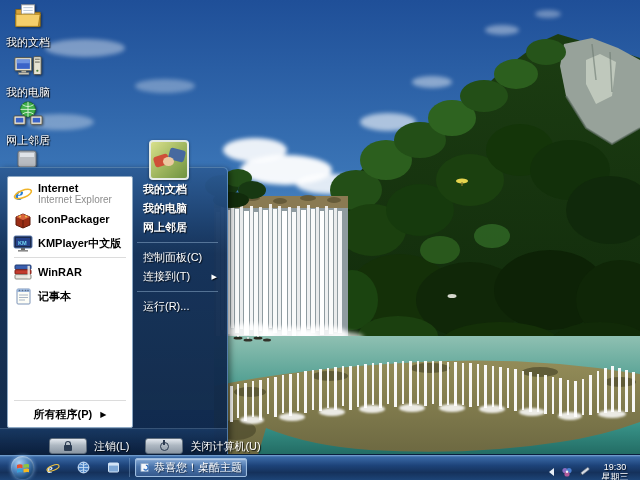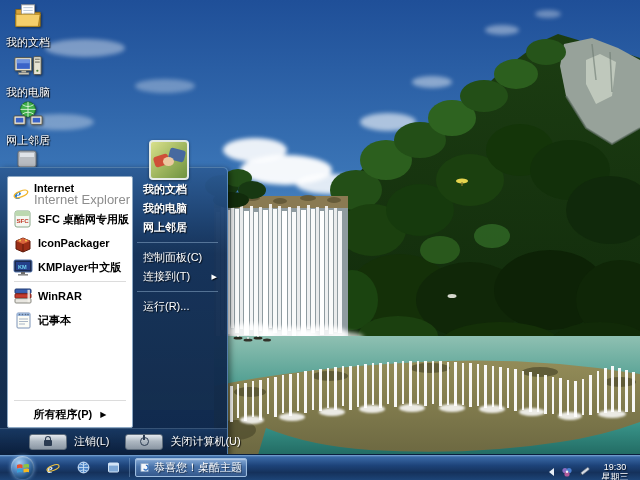--- a/index.html
+++ b/index.html
@@ -28,35 +28,35 @@
     border-radius:3px;transform:rotate(14deg);}
   .sm-userpic .h3{position:absolute;left:12px;top:15px;width:11px;height:9px;background:#ecc9a0;
     border-radius:50%;}
   .sm-left{position:absolute;left:7px;top:8px;width:126px;height:252px;background:#fff;
     border:1px solid #8ea9c4;border-radius:2px;display:flex;flex-direction:column;
     padding:3px 0 2px 0;box-sizing:border-box;}
   .smi{display:flex;align-items:center;gap:5px;padding:0 2px 0 5px;height:24px;flex:0 0 auto;}
   .smi.tall{height:27px;}
   .smi .txt{line-height:11px;}
   .smi .lab{font-size:11px;font-weight:bold;color:#000;white-space:nowrap;}
-  .smi .sub{font-size:13px;color:#8d8d8d;white-space:nowrap;text-align:right;}
+  .smi .sub{font-size:10px;color:#8d8d8d;white-space:nowrap;text-align:right;}
   .sm-sep{height:1px;background:#dcdcdc;margin:2px 6px;flex:0 0 auto;}
   .sm-spacer{flex:1 1 auto;}
   .sm-allprog{display:flex;align-items:center;justify-content:center;gap:8px;height:22px;flex:0 0 auto;}
   .sm-allprog .lab{font-size:11px;font-weight:bold;color:#000;}
   .sm-allprog .arr{font-size:8px;color:#000;}
   .sm-right{position:absolute;left:133px;top:10px;width:89px;height:250px;color:#fff;
     padding:2px 0 0 0;box-sizing:border-box;}
   .smr{position:relative;height:19px;line-height:19px;padding-left:10px;font-size:11px;
     text-shadow:1px 1px 1px rgba(0,0,0,.8);white-space:nowrap;}
   .smr.b{font-weight:bold;}
   .smr .subarr{position:absolute;right:5px;top:0;font-size:7px;}
   .smr-sep{height:1px;background:rgba(160,190,220,.45);margin:5px 4px 5px 4px;}
-  .sm-bottom{position:absolute;left:0;right:0;bottom:0;height:26px;display:flex;align-items:center;
-    padding-left:29px;gap:7px;background:linear-gradient(180deg,rgba(30,64,110,.6),rgba(10,28,56,.8));
+  .sm-bottom{position:absolute;left:0;right:0;bottom:0;height:26px;display:flex;align-items:flex-end;
+    padding-left:49px;gap:7px;background:linear-gradient(180deg,rgba(30,64,110,.6),rgba(10,28,56,.8));
     border-top:1px solid rgba(120,160,205,.4);box-sizing:border-box;}
   .pill{width:36px;height:14px;border-radius:3px;border:1px solid #5f6d7c;
     background:linear-gradient(180deg,#e3e8ee,#aeb8c2 45%,#8b97a4);display:flex;align-items:center;
     justify-content:center;cursor:pointer;flex:0 0 auto;}
   .blab{font-size:11px;color:#fff;text-shadow:1px 1px 1px rgba(0,0,0,.8);white-space:nowrap;}
   .lock-g{position:relative;width:8px;height:6px;background:#2c3c52;border-radius:1px;margin-top:3px;}
   .lock-g::before{content:'';position:absolute;top:-4px;left:1px;width:4px;height:4px;
     border:1.5px solid #2c3c52;border-bottom:none;border-radius:3px 3px 0 0;}
   .pow-g{position:relative;width:7px;height:7px;border:1.5px solid #2c3c52;border-radius:50%;}
   .pow-g::after{content:'';position:absolute;left:50%;top:-3px;width:2px;height:5px;background:#2c3c52;
@@ -378,30 +378,20 @@
           <text x="2" y="16" font-size="19" font-style="italic" font-weight="bold" fill="#2a7fd4" font-family="Liberation Serif,serif">e</text>
           <ellipse cx="10" cy="10" rx="9" ry="3.6" fill="none" stroke="#f0b429" stroke-width="1.6" transform="rotate(-22 10 10)"></ellipse>
         </svg>
         <div class="txt">
           <div class="lab">Internet</div>
           <div class="sub">Internet Explorer</div>
         </div>
       </div>
       <div class="smi">
         <svg width="20" height="20" viewBox="0 0 20 20">
-          <rect x="2" y="2" width="15" height="16" rx="2" fill="#f4f8f2" stroke="#8aa88a"></rect>
-          <rect x="2" y="2" width="15" height="5" rx="2" fill="#bcd8b0"></rect>
-          <text x="3.4" y="14" font-size="6.2" font-weight="bold" fill="#c23a28" font-family="Liberation Sans,sans-serif">SFC</text>
-        </svg>
-        <div class="txt">
-            <div class="lab">SFC 桌酷网专用版</div>
-          </div>
-      </div>
-      <div class="smi">
-        <svg width="20" height="20" viewBox="0 0 20 20">
           <path d="M3,8 L10,5 L17,8 L17,16 L10,19 L3,16 Z" fill="#9a2e16" stroke="#5e1a0a"></path>
           <path d="M3,8 L10,11 L17,8 L10,5 Z" fill="#d9643c"></path>
           <path d="M10,11 L10,19" stroke="#5e1a0a"></path>
           <circle cx="7" cy="7.6" r="1" fill="#f2c94c"></circle>
             <circle cx="13" cy="7.6" r="1" fill="#f2c94c"></circle>
         </svg>
         <div class="txt">
             <div class="lab">IconPackager</div>
           </div>
       </div>

